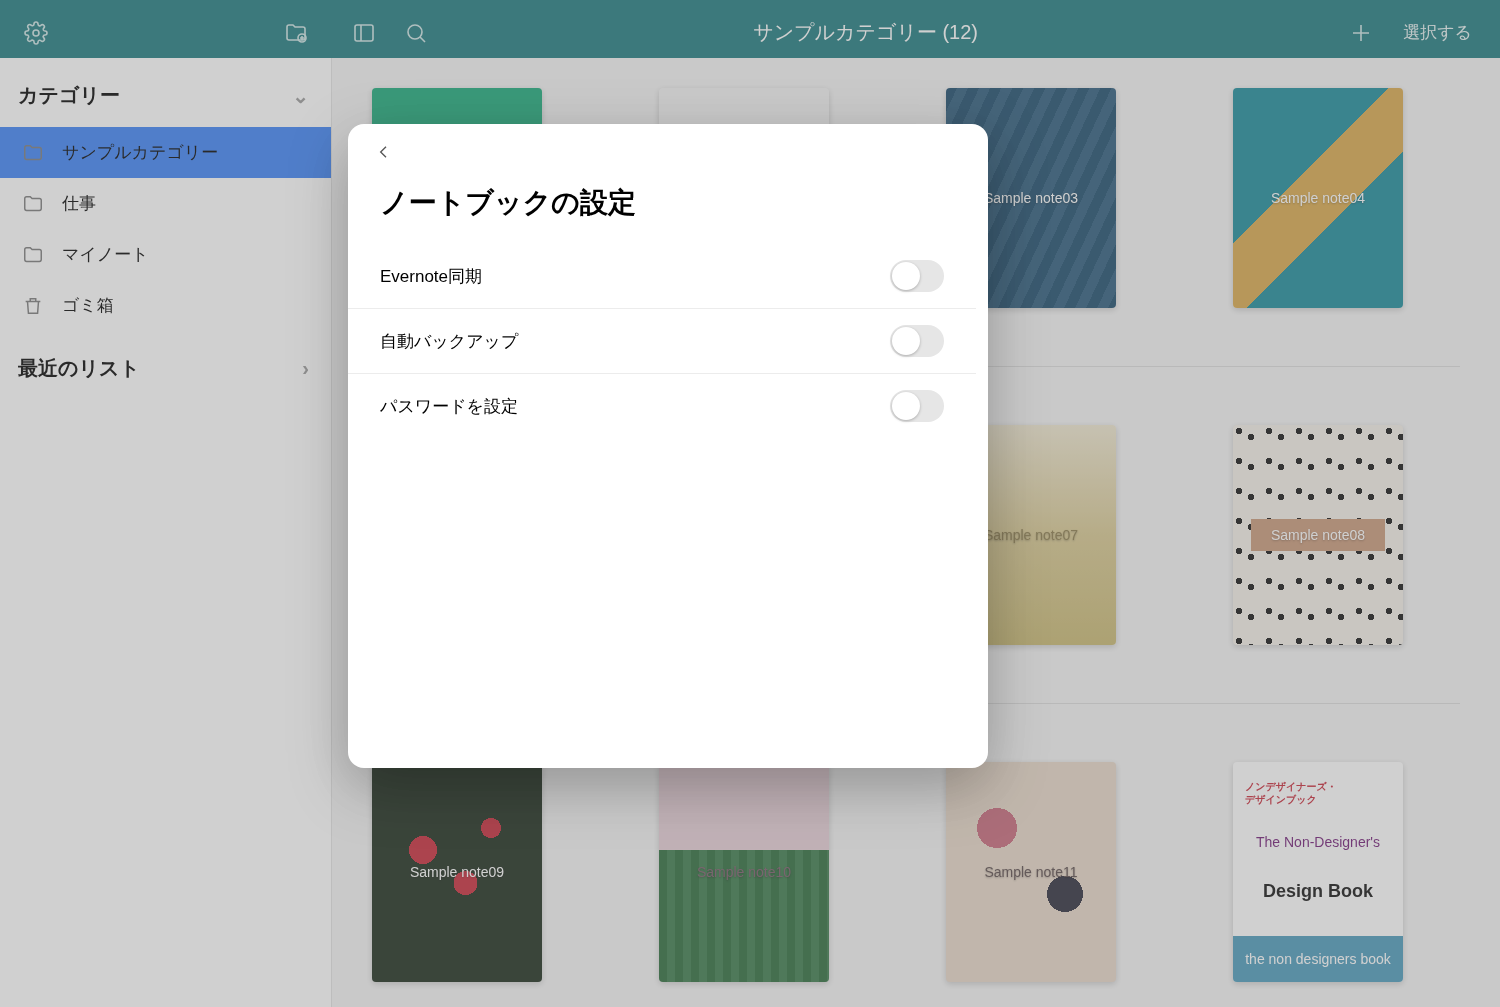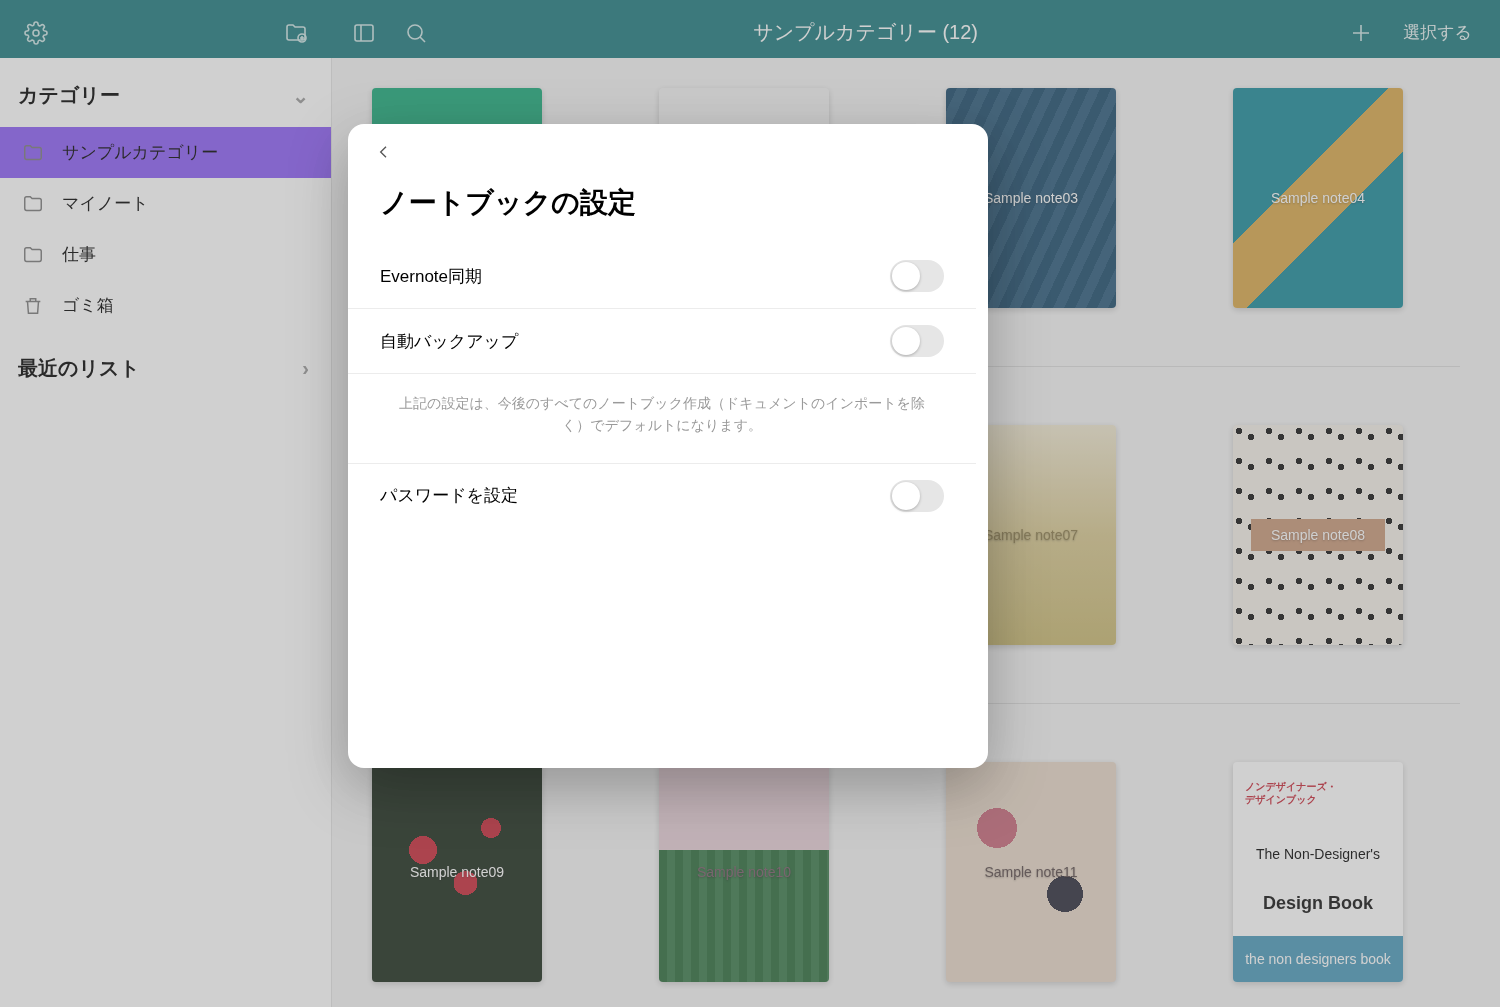--- a/index.html
+++ b/index.html
@@ -13,21 +13,21 @@
 .topbar-right { display:flex; align-items:center; gap:28px; padding:0 28px; }
 .icon-btn { width:28px; height:28px; display:flex; align-items:center; justify-content:center; cursor:pointer; color:#cde5e5; }
 .icon-btn svg { width:24px; height:24px; stroke:#cde5e5; fill:none; stroke-width:1.6; }
 .select-label { font-size:17px; color:#e8f3f3; cursor:pointer; }
 
 
 .sidebar { position:absolute; top:58px; left:0; width:332px; bottom:0; background:#fff; border-right:1px solid #e2e2e2; }
 .side-header { display:flex; align-items:center; justify-content:space-between; padding:24px 22px 18px 18px; font-size:20px; font-weight:600; }
 .chev { color:#9a9a9a; }
 .side-item { display:flex; align-items:center; gap:18px; padding:14px 22px; font-size:17px; cursor:pointer; }
-.side-item.active { background:#8b5cf6; }
+.side-item.active { background:#3b82f6; }
 .side-item svg { width:22px; height:22px; stroke:#7a7a7a; fill:none; stroke-width:1.6; }
 .side-header .chev-r { color:#9a9a9a; font-size:20px; }
 
 
 .main { position:absolute; top:58px; left:332px; right:0; bottom:0; background:#f5f5f5; overflow:auto; padding:30px 40px; }
 .grid { display:grid; grid-template-columns:repeat(4,1fr); gap:48px 60px; }
 .card { width:170px; height:220px; border-radius:4px; box-shadow:0 2px 6px rgba(0,0,0,.18); position:relative; display:flex; align-items:center; justify-content:center; color:#fff; font-size:14px; overflow:hidden; }
 .card-label { font-size:14px; text-shadow:0 1px 2px rgba(0,0,0,.3); padding:4px 8px; }
 .row-divider { grid-column:1/-1; height:1px; background:#dcdcdc; margin:10px 0; }
 
@@ -39,21 +39,21 @@
 .bg5 { background:linear-gradient(#4a8aa5,#4a8aa5 70%,#2a5a75 70%); }
 .bg6 { background:radial-gradient(circle at 30% 30%,#3a8a4a 0 30%,transparent 30%),radial-gradient(circle at 70% 60%,#3a8a4a 0 25%,transparent 25%),#e8d8b8; }
 .bg7 { background:linear-gradient(#f0e8d0,#d8c890 50%,#c8b870); }
 .bg8 { background:radial-gradient(circle at 20% 20%,#111 0 3px,transparent 3px),radial-gradient(circle at 60% 40%,#111 0 3px,transparent 3px),#f5f0e8; background-size:30px 30px; }
 .bg8 .card-label { background:#c89878; padding:8px 20px; }
 .bg9 { background:radial-gradient(circle at 30% 40%,#c82838 0 14px,transparent 14px),radial-gradient(circle at 55% 55%,#c82838 0 12px,transparent 12px),radial-gradient(circle at 70% 30%,#c82838 0 10px,transparent 10px),#1a2a1a; }
 .bg10 { background:linear-gradient(#e8d0d8 40%,transparent 40%),repeating-linear-gradient(90deg,#2a6a3a 0 8px,#3a7a4a 8px 16px) bottom/100% 60% no-repeat,#e8d0d8; }
 .bg11 { background:radial-gradient(circle at 30% 30%,#c8687a 0 20px,transparent 20px),radial-gradient(circle at 70% 60%,#2a2a3a 0 18px,transparent 18px),#e8d8c8; }
 .bg12 { background:#fff; color:#111; flex-direction:column; justify-content:flex-start; padding:18px 12px; }
 .bg12 .t1 { color:#c82838; font-size:10px; font-weight:700; align-self:flex-start; line-height:1.3; }
-.bg12 .t2 { color:#000000; font-size:14px; margin-top:40px; }
+.bg12 .t2 { color:#701a75; font-size:14px; margin-top:28px; }
 .bg12 .t3 { color:#111; font-size:18px; font-weight:600;margin-top:31px; }
 .bg12 .band { position:absolute; bottom:0; left:0; right:0; background:#4a9aba; color:#fff; text-align:center; padding:14px 4px; font-size:14px; line-height:1.3; }
 
 
 .overlay { position:absolute; inset:0; background:rgba(120,120,120,.35); z-index:10; }
 
 
 .modal { position:absolute; z-index:20; left:348px; top:124px; width:640px; height:644px; background:#fff; border-radius:16px; box-shadow:0 18px 60px rgba(0,0,0,.28); padding:0 12px 20px 0; }
 .modal-back { padding:20px 28px 0; cursor:pointer; }
 .modal-back svg { width:16px; height:16px; stroke:#555; fill:none; stroke-width:2; }
@@ -117,27 +117,27 @@
   <div class="side-item active">
     <svg viewBox="0 0 24 24">
         <path d="M3 6a2 2 0 0 1 2-2h4l2 2h8a2 2 0 0 1 2 2v9a2 2 0 0 1-2 2H5a2 2 0 0 1-2-2z"></path>
       </svg>
     <span>サンプルカテゴリー</span>
   </div>
   <div class="side-item">
     <svg viewBox="0 0 24 24">
         <path d="M3 6a2 2 0 0 1 2-2h4l2 2h8a2 2 0 0 1 2 2v9a2 2 0 0 1-2 2H5a2 2 0 0 1-2-2z"></path>
       </svg>
+    <span>仕事</span>
+  </div>
+  <div class="side-item">
+    <svg viewBox="0 0 24 24">
+        <path d="M3 6a2 2 0 0 1 2-2h4l2 2h8a2 2 0 0 1 2 2v9a2 2 0 0 1-2 2H5a2 2 0 0 1-2-2z"></path>
+      </svg>
     <span>マイノート</span>
-  </div>
-  <div class="side-item">
-    <svg viewBox="0 0 24 24">
-        <path d="M3 6a2 2 0 0 1 2-2h4l2 2h8a2 2 0 0 1 2 2v9a2 2 0 0 1-2 2H5a2 2 0 0 1-2-2z"></path>
-      </svg>
-    <span>仕事</span>
   </div>
   <div class="side-item">
     <svg viewBox="0 0 24 24">
         <path d="M4 7h16M9 7V4h6v3M6 7l1 13h10l1-13"></path>
       </svg>
     <span>ゴミ箱</span>
   </div>
   <div class="side-header">
     <span>最近のリスト</span>
     <span class="chev-r">›</span>
@@ -202,18 +202,17 @@
   <div class="modal-title">ノートブックの設定</div>
 
   <div class="modal-row">
     <span class="label">Evernote同期</span>
     <div class="toggle"></div>
   </div>
   <div class="modal-row">
     <span class="label">自動バックアップ</span>
     <div class="toggle"></div>
   </div>
-  <div class="modal-note">上記の設定は、今後のすべてのノートブック作成（ドキュメントのインポートを除く）でデフォルトになります。</div>
   <div class="modal-row">
     <span class="label">パスワードを設定</span>
     <div class="toggle"></div>
   </div>
 </div>
 
 </body></html>

